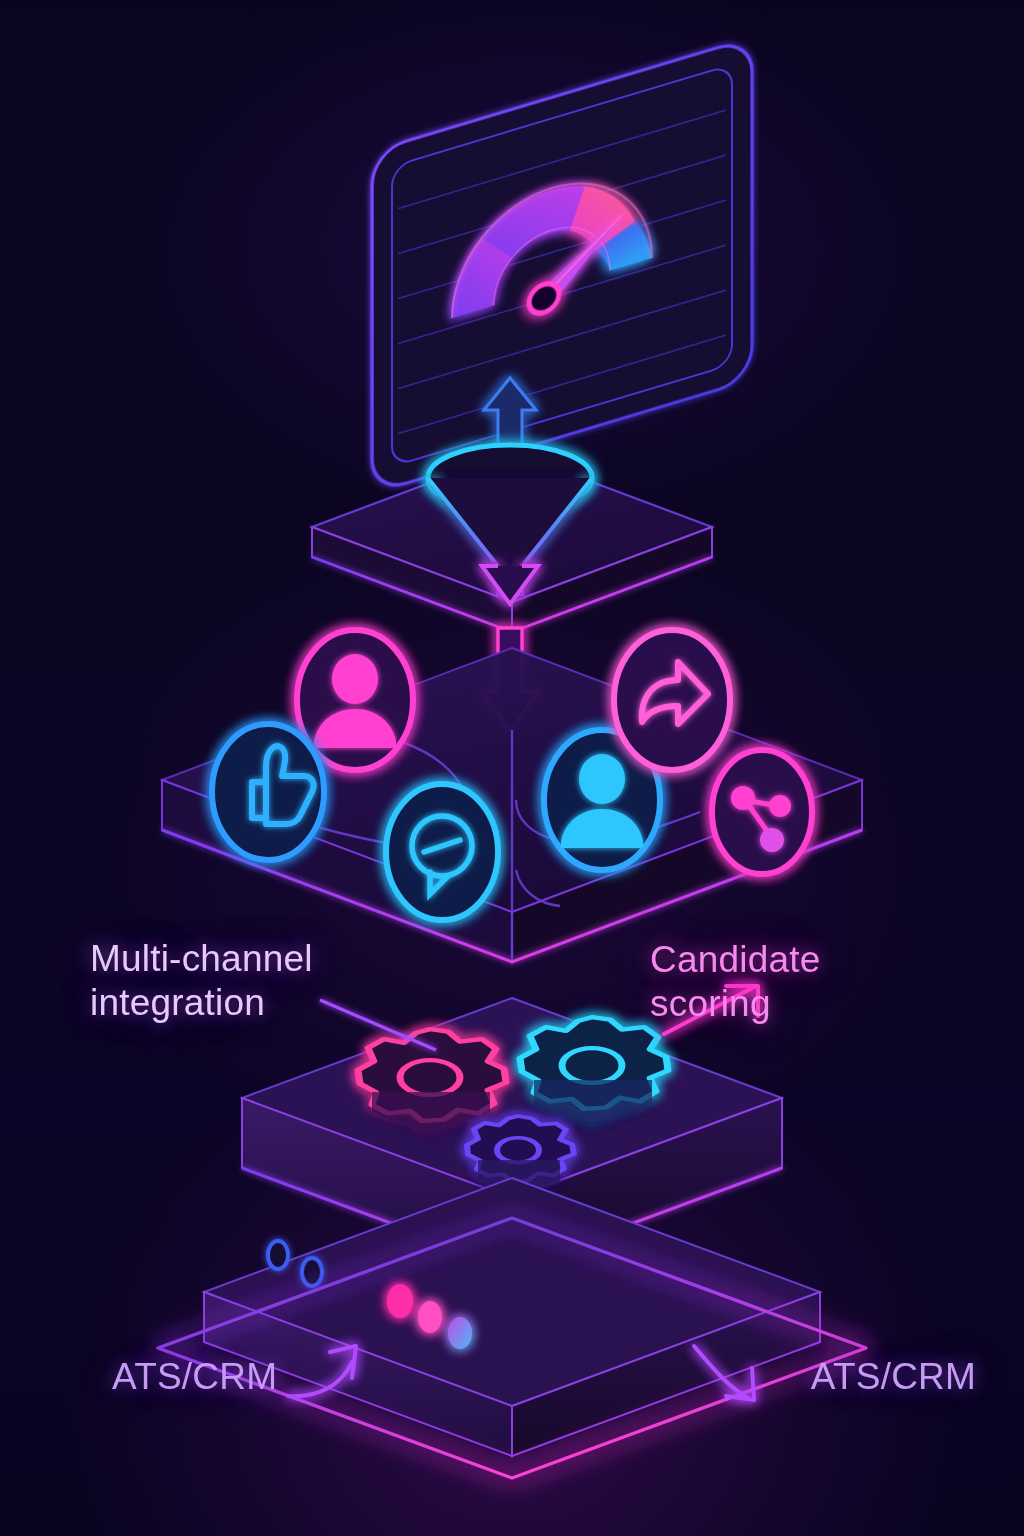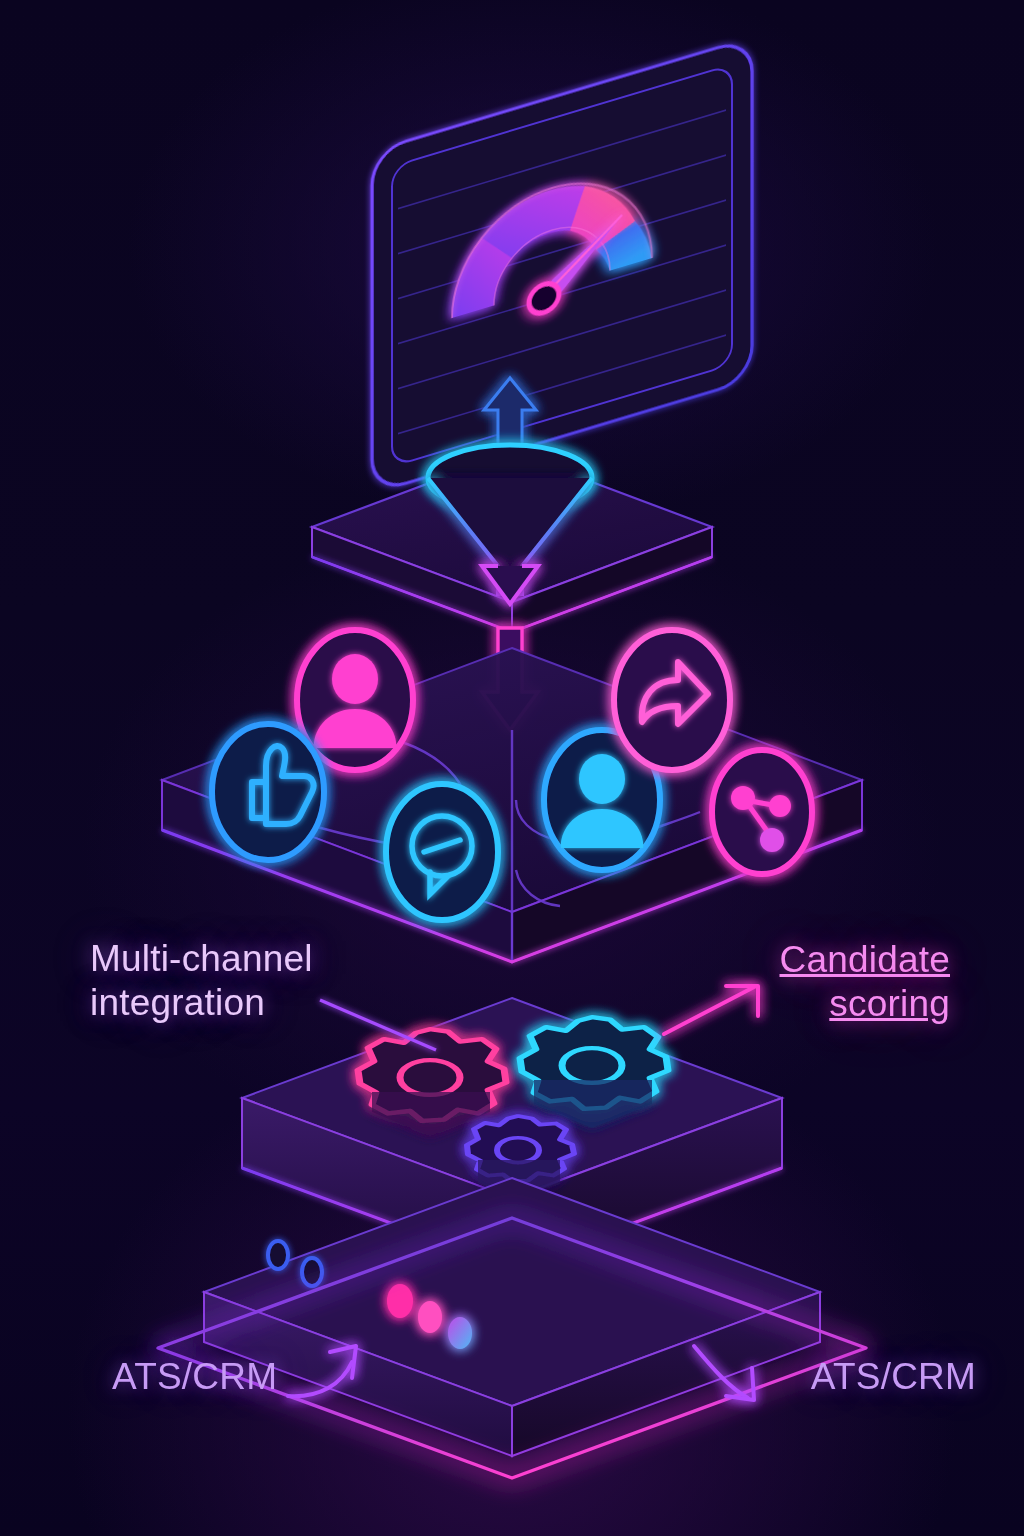--- a/index.html
+++ b/index.html
@@ -40,24 +40,23 @@
     width: 330px;
     text-align: left;
     color: #e9c9fb;
     text-shadow: 0 0 18px rgba(190,110,255,.55), 0 0 44px rgba(150,70,230,.35);
     margin-top: 12px;
   }
   #lbl-candidate {
     right: 74px;
     top: 938px;
     width: 300px;
-    text-align: right;
+    text-align: left;
     color: #f58bf0;
     text-shadow: 0 0 18px rgba(255,90,220,.6), 0 0 48px rgba(230,50,200,.38);
-    text-decoration: underline;
   }
   #lbl-ats-left {
     left: 112px;
     top: 1355px;
     color: #c79bf5;
     text-shadow: 0 0 16px rgba(170,100,255,.5), 0 0 40px rgba(130,60,230,.3);
   }
   #lbl-ats-right {
     right: 48px;
     top: 1355px;

